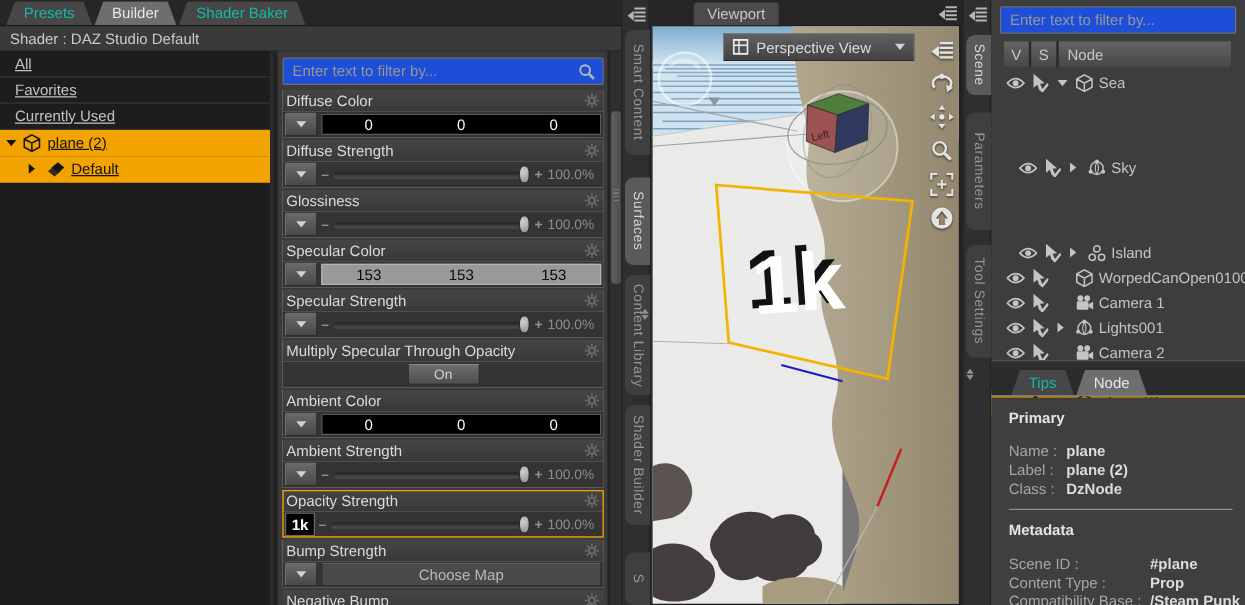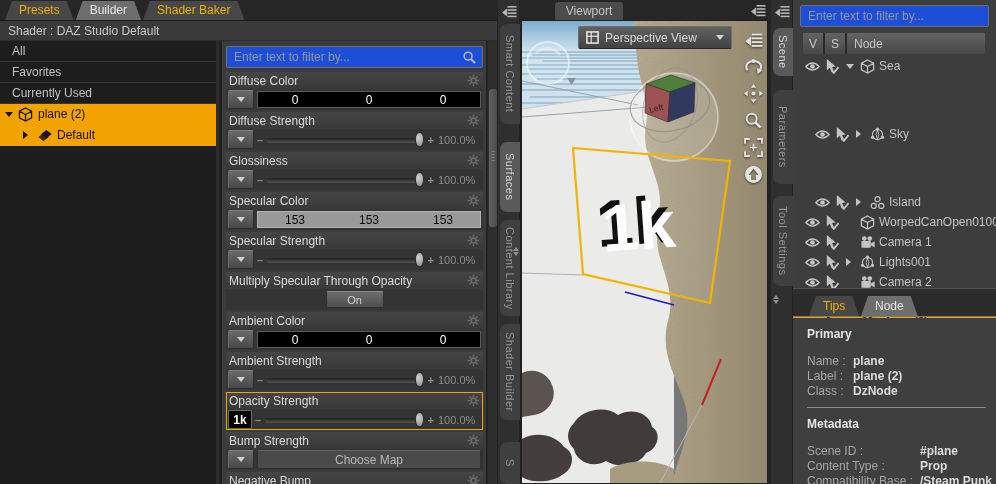--- a/index.html
+++ b/index.html
@@ -4,26 +4,26 @@
 <style>
   html,body{margin:0;padding:0;background:#222;}
   body{width:996px;height:484px;position:relative;overflow:hidden;
        font-family:"Liberation Sans","DejaVu Sans",sans-serif;font-size:12px;color:#c8c8c8;}
   *{box-sizing:border-box;}
   .abs{position:absolute;}
   .ic{flex:none;display:block;}
   svg.ic{width:15px;height:15px;}
   
   #lp-tabbar{left:0;top:0;width:497px;height:21px;background:#262626;display:flex;align-items:flex-end;padding-left:5px;gap:2px;border-bottom:1px solid #1b1b1b;}
-  .ttab{height:19px;line-height:19px;padding:0 14px;background:#474747;color:#eab308;text-align:center;
+  .ttab{height:19px;line-height:19px;padding:0 14px;background:#474747;color:#14b8a6;text-align:center;
         clip-path:polygon(7px 0,calc(100% - 7px) 0,100% 100%,0 100%);}
   .ttab.act{background:#6e6e6e;color:#e6e6e6;}
   #lp-shader{left:0;top:21px;width:497px;height:20px;background:#3a3a3a;line-height:20px;padding-left:8px;color:#c9c9c9;border-bottom:1px solid #2c2c2c;}
   #lp-cats{left:0;top:41px;width:219px;height:443px;background:#1d1d1d;border-right:3px solid #2b2b2b;}
-  .crow{height:21px;line-height:21px;padding-left:12px;border-bottom:1px solid #363636;color:#c2c2c2;display:flex;align-items:center;gap:5px;}
+  .crow{height:21px;line-height:21px;padding-left:12px;border-bottom:1px solid #363636;color:#c2c2c2;display:flex;align-items:center;gap:5px;text-decoration:underline;}
   .crow.selblock{background:#f2a300;color:#141414;border-bottom:1px solid #f2a300;}
   .trid{width:0;height:0;border:4px solid transparent;border-top:5px solid currentColor;margin-top:4px;flex:none;}
   .trir{width:0;height:0;border:4px solid transparent;border-left:5px solid currentColor;margin-left:2px;flex:none;}
   #lp-props{left:222px;top:41px;width:264px;height:443px;background:#3b3b3b;padding:5px 3px 0 4px;overflow:hidden;}
   .filter{height:22px;background:#1d4ed8;border:1px solid #6f6f6f;border-radius:2px;display:flex;align-items:center;padding:0 5px;}
   .filter input{flex:1;background:transparent;border:0;outline:0;color:#b5b5b5;font:12px "Liberation Sans",sans-serif;}
   .filter input::placeholder{color:#979797;}
   #pgroups{margin-top:4px;}
   .pg{margin-bottom:2px;background:#fca5a5;}
   .pg.hl{outline:1px solid #f2a300;outline-offset:-1px;}

